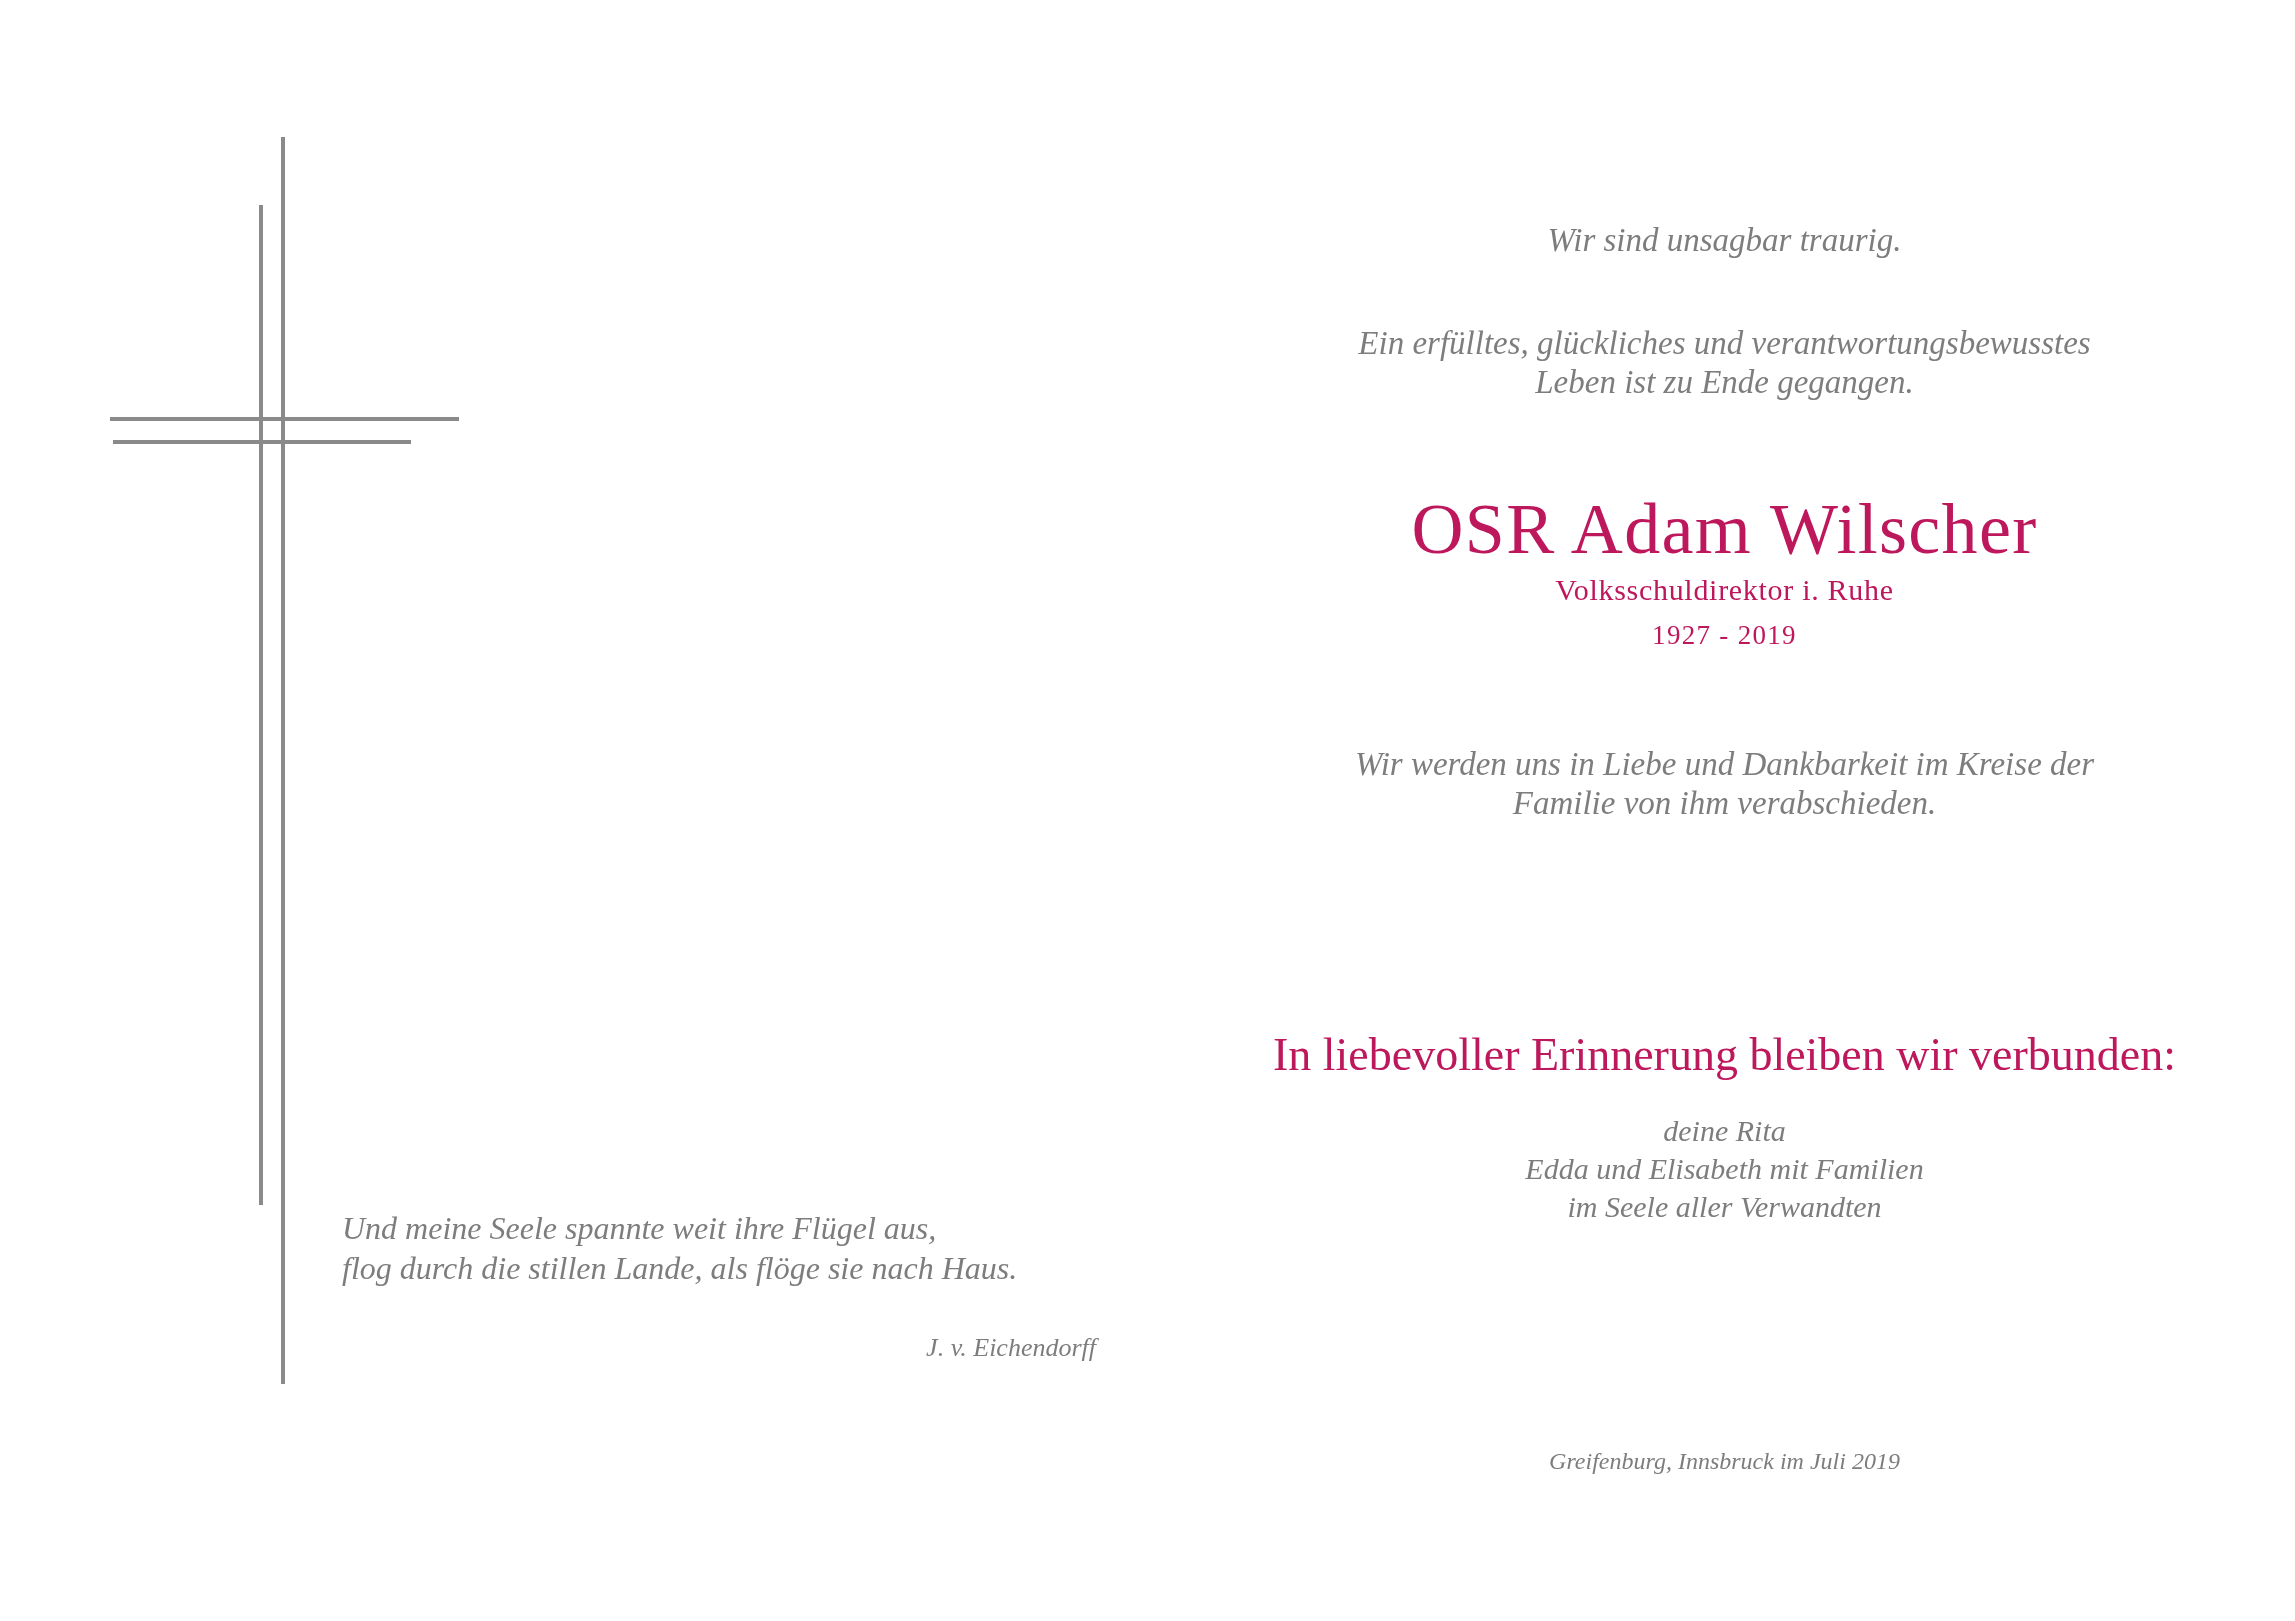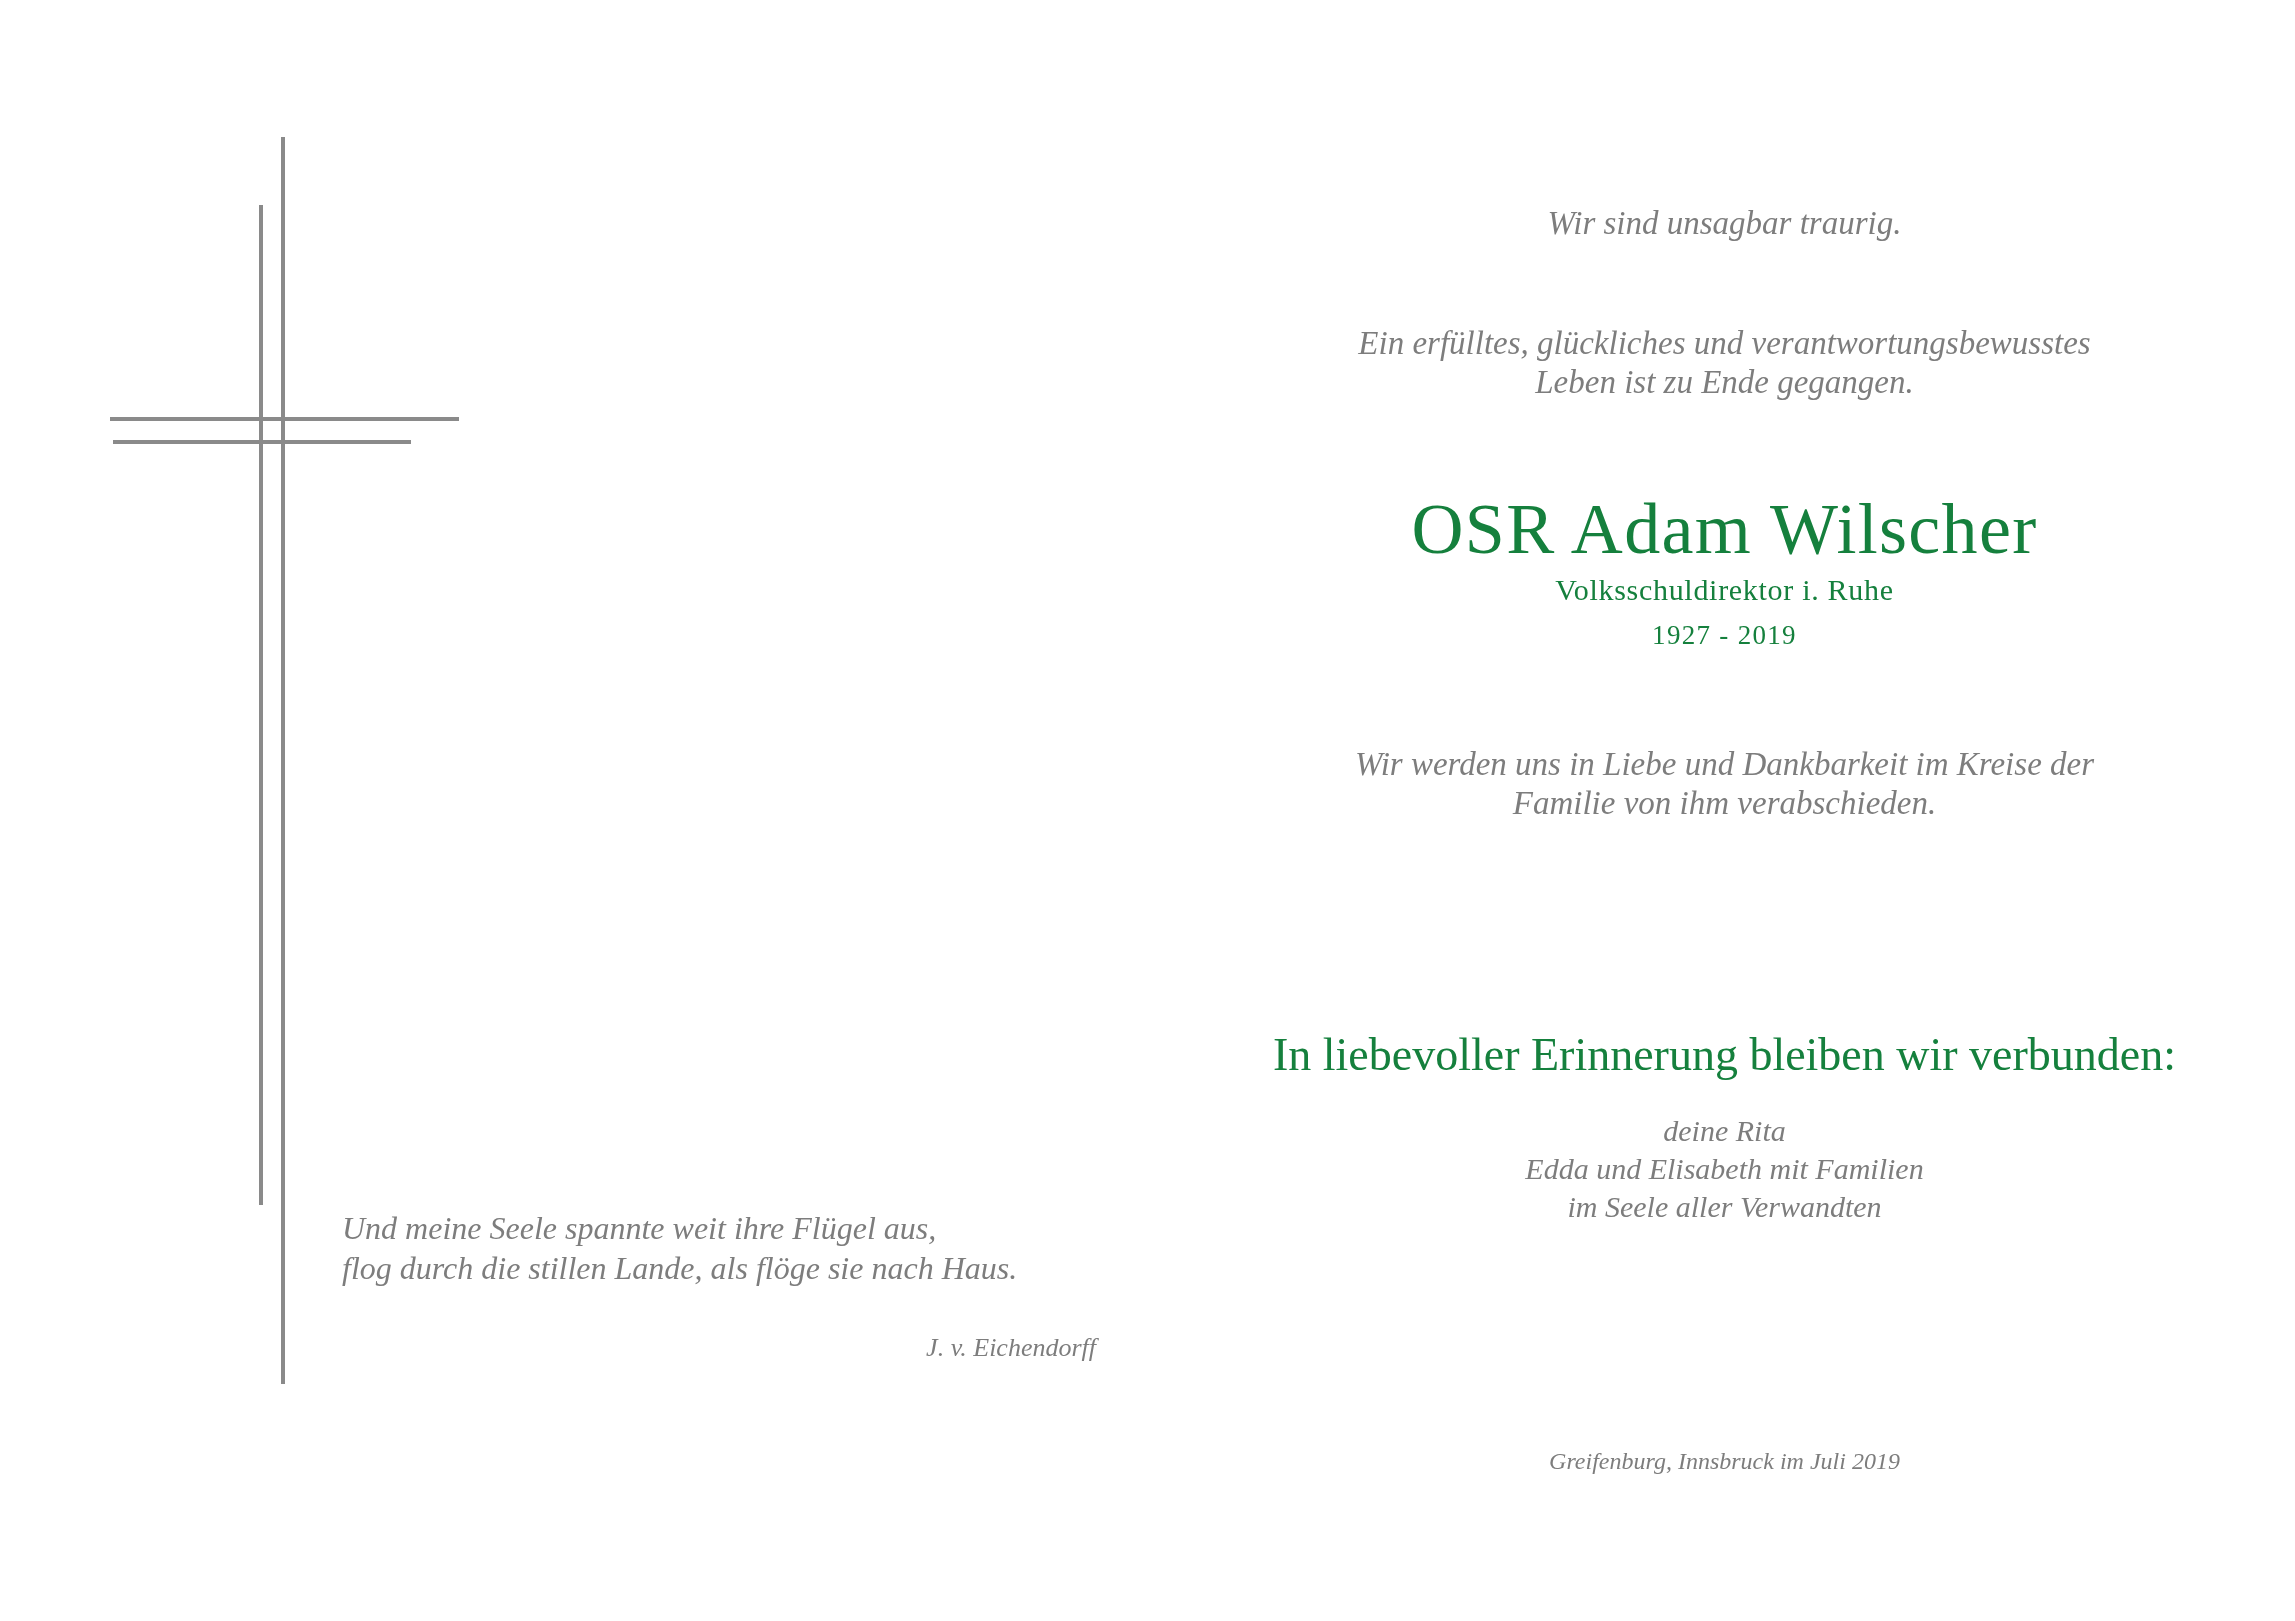--- a/index.html
+++ b/index.html
@@ -28,21 +28,21 @@
 
   
   .it-serif {
     font-family: "Liberation Serif", serif;
     font-style: italic;
     color: #7d7d7d;
   }
   .callig {
     font-family: "Liberation Serif", serif;
     font-style: normal;
-    color: #15803d;
+    color: #be185d;
   }
 
   
   .verse-block {
     position: absolute;
     left: 342px;
     top: 1208px;
     width: 756px;
     font-size: 32px;
     line-height: 40px;
@@ -60,21 +60,21 @@
   }
 
   
   .col {
     position: absolute;
     left: 1229px;
     width: 991px;
     text-align: center;
     white-space: nowrap;
   }
-  .opening-line     { top: 203px;  font-size: 33px; line-height: 40px; }
+  .opening-line     { top: 220px;  font-size: 33px; line-height: 40px; }
   .intro-block      { top: 324px;  font-size: 33px; line-height: 39px; }
   .deceased-name    { top: 486px;  font-size: 72px; line-height: 86px; letter-spacing: 1.3px; }
   .deceased-title   { top: 570px;  font-size: 30px; line-height: 39px; letter-spacing: 0.7px; }
   .deceased-years   { top: 617px;  font-size: 27px; line-height: 37px; letter-spacing: 1.3px; }
   .farewell-block   { top: 745px; font-size: 33px; line-height: 39px; }
   .remembrance-head { top: 1031px; font-size: 46px; line-height: 47px; }
   .mourners-block   { top: 1112px; font-size: 30px; line-height: 38px; }
   .place-date       { top: 1441px; font-size: 24px; line-height: 40px; }
 </style>
 </head>

